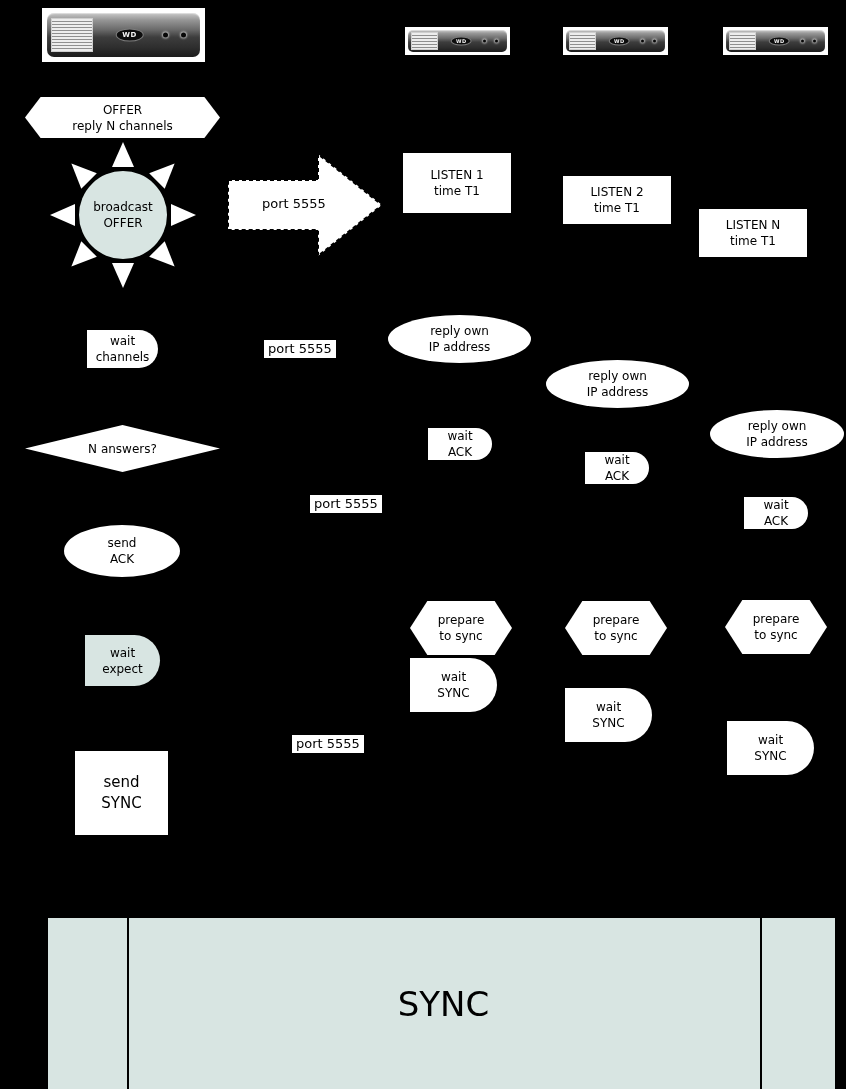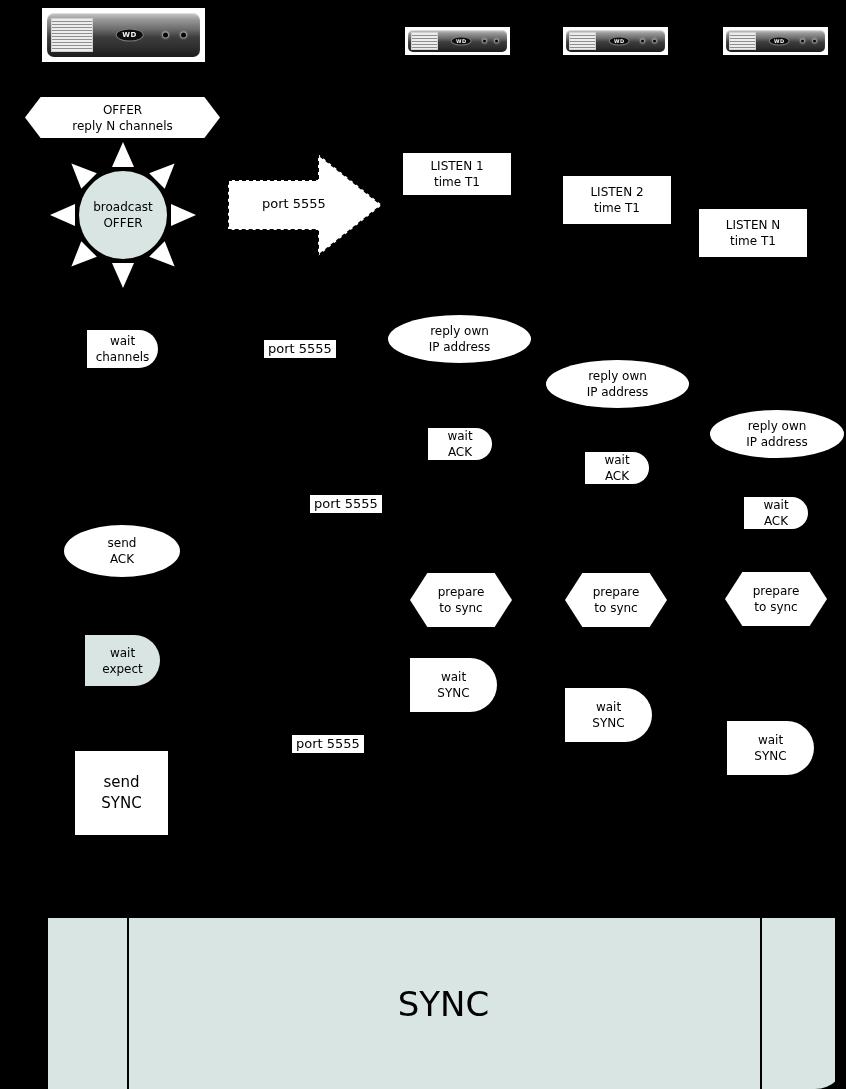--- a/index.html
+++ b/index.html
@@ -1,26 +1,26 @@
 <!DOCTYPE html>
 <html><head>
 <meta charset="utf-8">
 <style>
   * { margin:0; padding:0; box-sizing:border-box; }
   html,body { background:#000; }
   body { font-family:"DejaVu Sans", sans-serif; }
-  .canvas { position:relative; width:846px; height:1089px; background:#000; overflow:hidden;border-radius:31px; }
+  .canvas { position:relative; width:846px; height:1089px; background:#000; overflow:hidden; }
   .shape {
     position:absolute; background:#fff; color:#000;
     display:flex; flex-direction:column; align-items:center; justify-content:center;
     text-align:center; font-size:12px; line-height:16px;
   }
   .accent { background:#d8e5e2; }
   .hex  { clip-path:polygon(8% 0,92% 0,100% 50%,92% 100%,8% 100%,0 50%); }
-  .hex2 { clip-path:polygon(17% 0,83% 0,100% 50%,83% 100%,17% 100%,0 50%); }
+  .hex2 { clip-path:polygon(17% 0,83% 0,100% 50%,83% 100%,17% 100%,0 50%);margin-top:28px; }
   .diamond { clip-path:polygon(50% 0,100% 50%,50% 100%,0 50%); }
   .ellipse { border-radius:50%; }
   .port-label {
     position:absolute; background:#fff; color:#000;
     font-size:13px; line-height:18px; padding:0 4px; white-space:nowrap;
   }
   .big { font-size:15px; line-height:21px; }
 
   
   .device { position:absolute; background:#fff; display:flex; align-items:center; justify-content:center; }
@@ -152,21 +152,21 @@
     </div>
   </div>
 
   <div class="arrow-wrap" style="left:226px;top:150px;width:160px;height:110px">
     <svg width="160" height="110" viewBox="0 0 160 110">
       <polygon points="2,30 92,30 92,4 156,55 92,106 92,80 2,80" fill="#ffffff" stroke="#000000" stroke-width="2" stroke-dasharray="4 3"></polygon>
     </svg>
     <span class="arrow-text">port 5555</span>
   </div>
 
-  <div class="shape" style="left:403px;top:153px;width:108px;height:42px">
+  <div class="shape" style="left:403px;top:153px;width:108px;height:60px">
     <span>LISTEN 1</span>
     <span>time T1</span>
   </div>
   <div class="shape" style="left:563px;top:176px;width:108px;height:48px">
     <span>LISTEN 2</span>
     <span>time T1</span>
   </div>
   <div class="shape" style="left:699px;top:209px;width:108px;height:48px">
     <span>LISTEN N</span>
     <span>time T1</span>
@@ -187,20 +187,23 @@
   </div>
   <div class="shape ellipse" style="left:546px;top:360px;width:143px;height:48px">
     <span>reply own</span>
     <span>IP address</span>
   </div>
   <div class="shape ellipse" style="left:710px;top:410px;width:134px;height:48px">
     <span>reply own</span>
     <span>IP address</span>
   </div>
 
+  <div class="shape diamond" style="left:25px;top:425px;width:195px;height:47px">
+    <span>N answers?</span>
+  </div>
 
   <div class="shape" style="left:428px;top:428px;width:64px;height:32px;border-radius:0 16px 16px 0">
     <span>wait</span>
     <span>ACK</span>
   </div>
   <div class="shape" style="left:585px;top:452px;width:64px;height:32px;border-radius:0 16px 16px 0">
     <span>wait</span>
     <span>ACK</span>
   </div>
   <div class="shape" style="left:744px;top:497px;width:64px;height:32px;border-radius:0 16px 16px 0">

